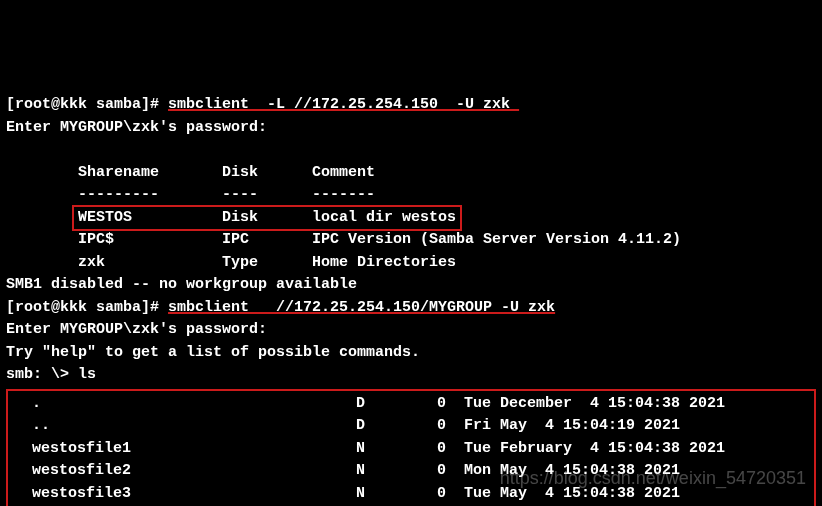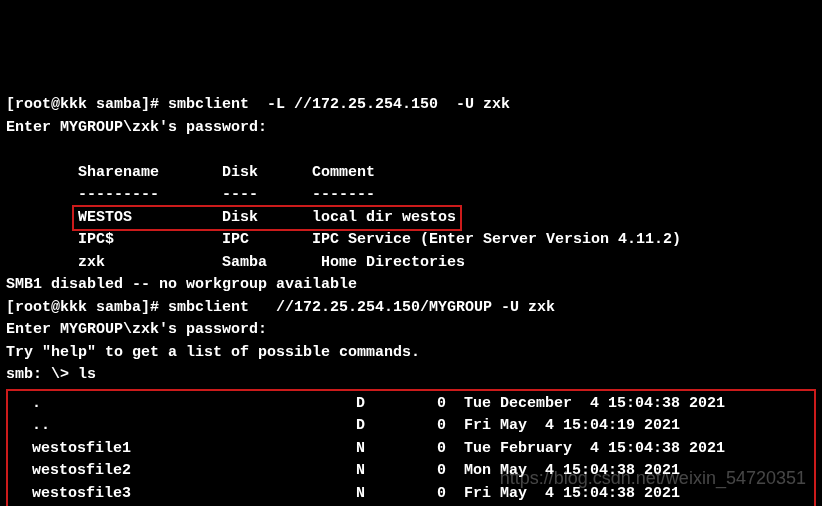--- a/index.html
+++ b/index.html
@@ -10,21 +10,21 @@
       font-size: 15px;
       font-weight: bold;
       width: 822px;
       height: 506px;
       padding: 4px 6px;
       line-height: 1.5;
       white-space: pre;
       position: relative;
       overflow: hidden;
     }
-    .underline-red { text-decoration-color: #cc1b1b; text-decoration-thickness: 2px; }
+    .underline-red { text-decoration: underline; text-decoration-color: #cc1b1b; text-decoration-thickness: 2px; }
     .highlight-row { outline: 2px solid #cc1b1b; outline-offset: 0px; display: inline-block; padding: 0 4px; margin-left: -4px; }
     .big-box { border: 2px solid #cc1b1b; padding: 2px 6px; margin: 2px 0; }
     .watermark {
       position: absolute;
       right: 16px;
       bottom: 14px;
       color: rgba(200,200,200,0.35);
       font-family: Arial, sans-serif;
       font-size: 18px;
       font-weight: normal;
@@ -34,32 +34,32 @@
 <body>
 
 
 
 <div><span>[root@kkk samba]# </span><span class="underline-red">smbclient  -L //172.25.254.150  -U zxk </span>
 <span>Enter MYGROUP\zxk's password:</span>
 
 <span>        Sharename       Disk      Comment</span>
 <span>        ---------       ----      -------</span>
         <span class="highlight-row">WESTOS          Disk      local dir westos</span>
-<span>        IPC$            IPC       IPC Service (Enter Server Version 4.11.2)</span>
-<span>        zxk             Samba      Home Directories</span>
+<span>        IPC$            IPC       IPC Version (Samba Server Version 4.11.2)</span>
+<span>        zxk             Type      Home Directories</span>
 <span>SMB1 disabled -- no workgroup available</span>
 <span>[root@kkk samba]# </span><span class="underline-red">smbclient   //172.25.254.150/MYGROUP -U zxk</span>
 <span>Enter MYGROUP\zxk's password:</span>
 <span>Try "help" to get a list of possible commands.</span>
 <span>smb: \&gt; ls</span>
 <div class="big-box"><span>  .                                   D        0  Tue December  4 15:04:38 2021</span>
 <span>  ..                                  D        0  Fri May  4 15:04:19 2021</span>
 <span>  westosfile1                         N        0  Tue February  4 15:04:38 2021</span>
 <span>  westosfile2                         N        0  Mon May  4 15:04:38 2021</span>
-<span>  westosfile3                         N        0  Fri May  4 15:04:38 2021</span>
+<span>  westosfile3                         N        0  Tue May  4 15:04:38 2021</span>
 
 </div>
 
 </div>
 
 <div class="watermark">https://blog.csdn.net/weixin_54720351</div>
 
 
 
 

